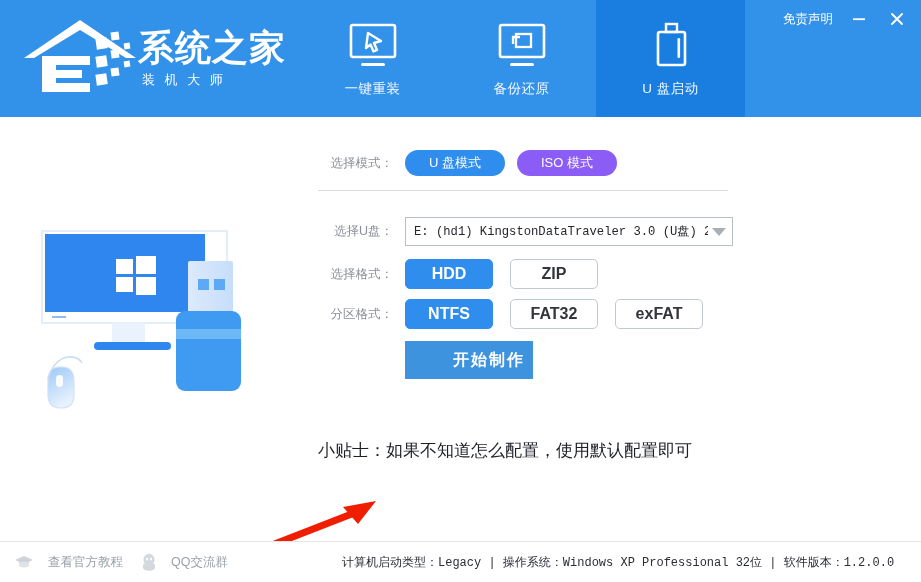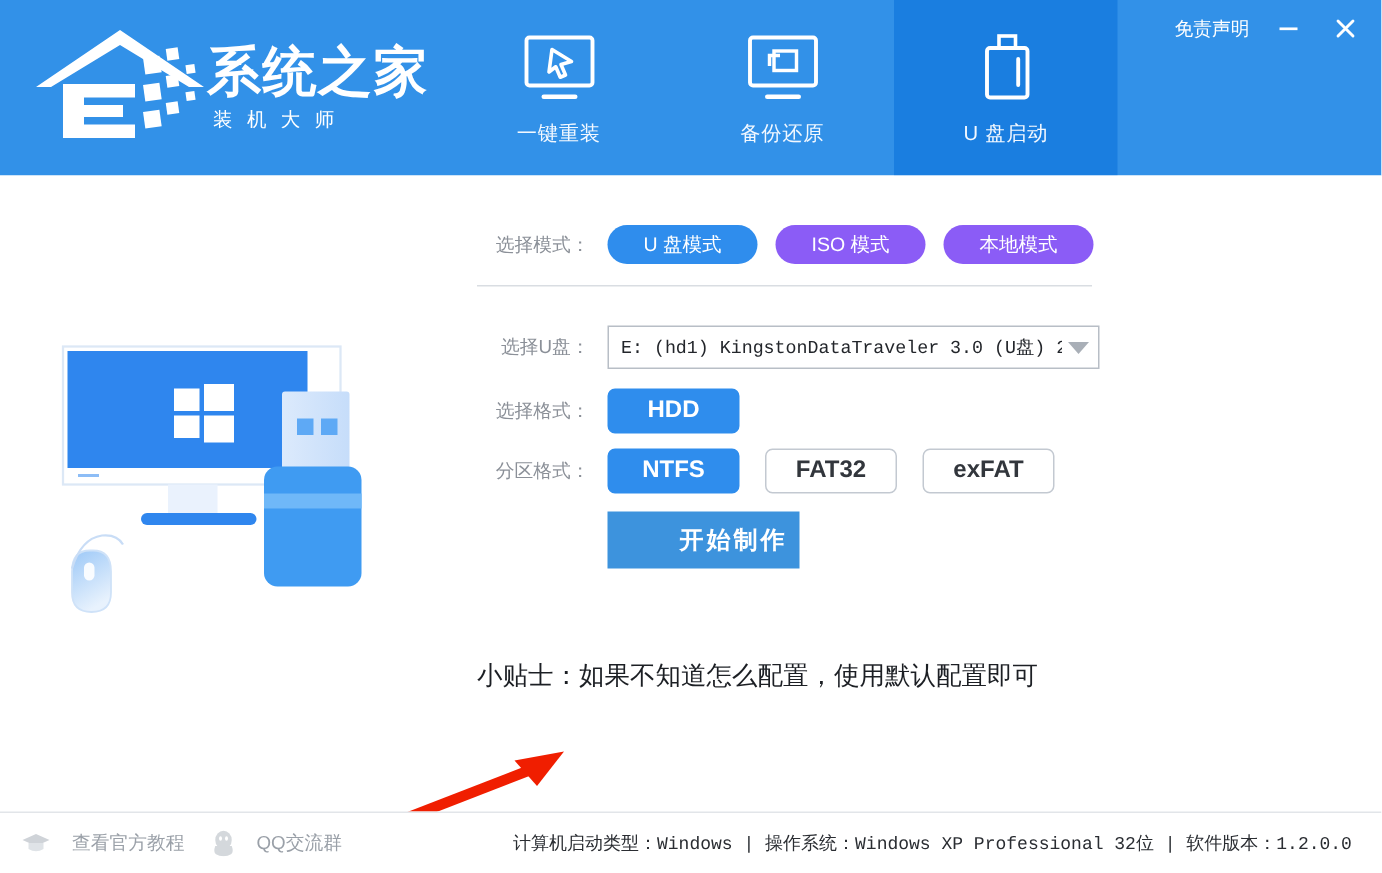--- a/index.html
+++ b/index.html
@@ -322,36 +322,36 @@
         <rect x="28" y="158" width="7" height="12" rx="3.5" fill="#ffffff" opacity=".9"></rect>
       </svg>
     </div>
 
     <div class="form">
 
       <div class="modes">
         <div class="rowlabel">选择模式：</div>
         <div class="pill sel">U 盘模式</div>
         <div class="pill">ISO 模式</div>
-        <div class="pill">本地模式</div>
       </div>
 
       <div class="sep"></div>
 
       <div class="rowsel">
         <div class="rowlabel">选择U盘：</div>
         <div class="combo">
           <span class="cval">E: (hd1) KingstonDataTraveler 3.0 (U盘) 26.82GB</span>
           <span class="caret"></span>
         </div>
       </div>
 
       <div class="rowfmt r1">
         <div class="rowlabel">选择格式：</div>
         <div class="btnbox sel">HDD</div>
+        <div class="btnbox gapb">ZIP</div>
       </div>
 
       <div class="rowfmt r2">
         <div class="rowlabel">分区格式：</div>
         <div class="btnbox sel">NTFS</div>
         <div class="btnbox gapb">FAT32</div>
         <div class="btnbox gapb">exFAT</div>
       </div>
 
       <div class="makebtn">开始制作</div>
@@ -382,17 +382,17 @@
           <ellipse cx="8" cy="7" rx="5.5" ry="6.2" fill="#d4d8dc"></ellipse>
           <path d="M2.5 11 q-1.5 4 0.5 5.5 q2 1.3 5 1.3 q3 0 5 -1.3 q2 -1.5 0.5 -5.5 z" fill="#d4d8dc"></path>
           <ellipse cx="6" cy="6" rx="1" ry="1.5" fill="#ffffff"></ellipse>
           <ellipse cx="10" cy="6" rx="1" ry="1.5" fill="#ffffff"></ellipse>
         </svg>
         <span>QQ交流群</span>
       </div>
     </div>
 
     <div class="sbinfo">
-      <span class="cn">计算机启动类型：</span><span>Windows</span><span> | </span><span class="cn">操作系统：</span><span>Windows XP Professional 32位</span><span> | </span><span class="cn">软件版本：</span><span>1.2.0.0</span>
+      <span class="cn">计算机启动类型：</span><span>Legacy</span><span> | </span><span class="cn">操作系统：</span><span>Windows XP Professional 32位</span><span> | </span><span class="cn">软件版本：</span><span>1.2.0.0</span>
     </div>
   </div>
 
 </div>
 
 </body></html>

